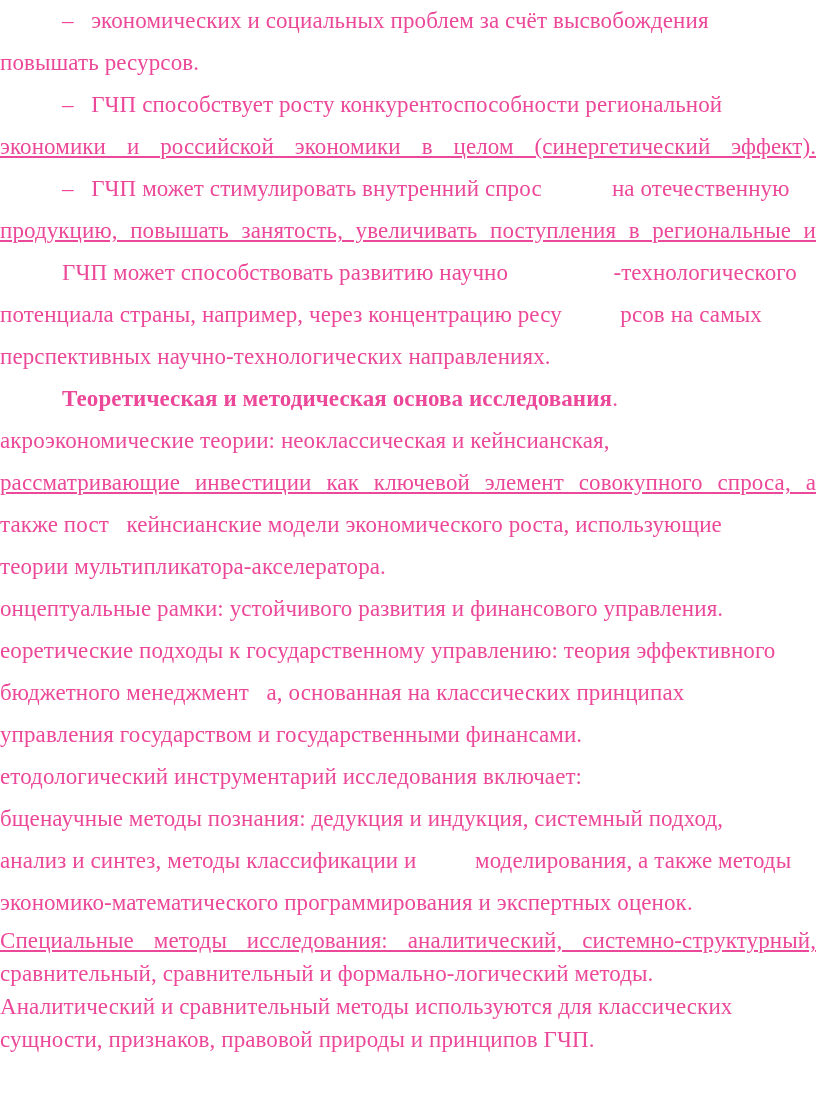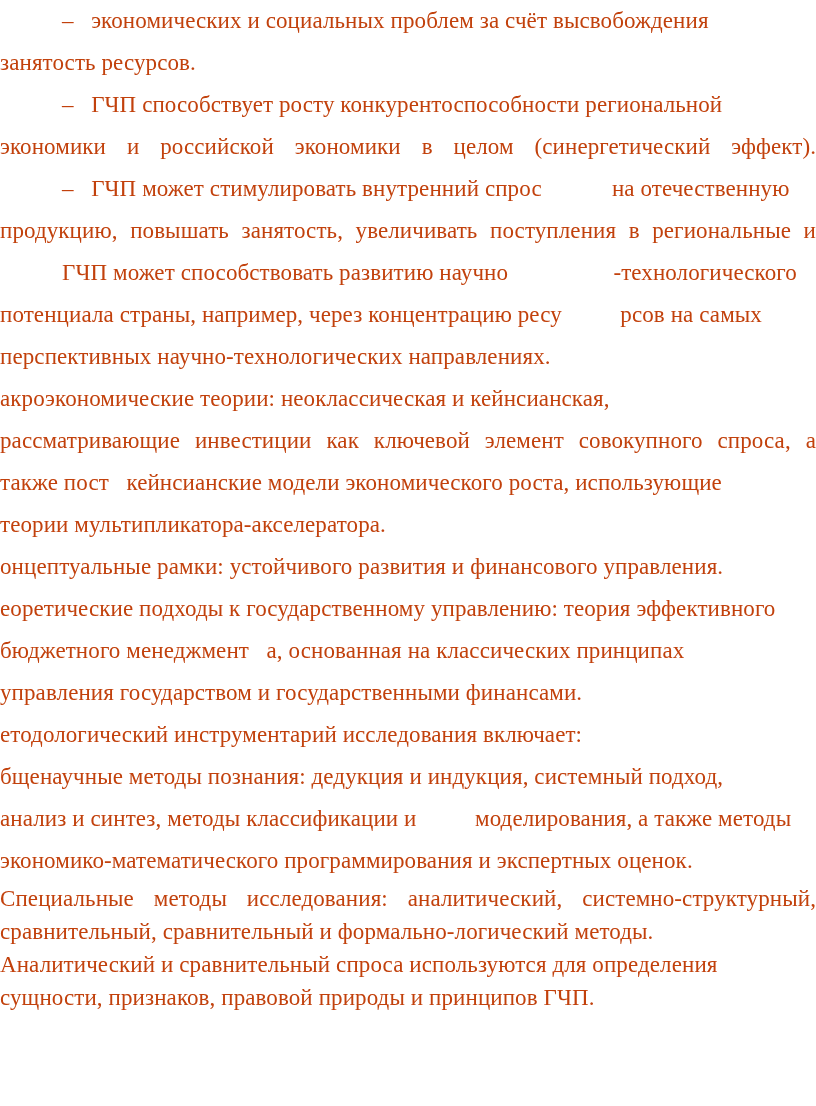--- a/index.html
+++ b/index.html
@@ -8,67 +8,69 @@
     background: #ffffff;
   }
   .page {
     position: relative;
     width: 816px;
     height: 1106px;
     background: #ffffff;
     overflow: hidden;
     font-family: "Liberation Serif", "DejaVu Serif", serif;
     font-size: 23px;
-    color: #c2410c;
+    color: #ec4899;
     -webkit-font-smoothing: antialiased;
   }
   .ln {
     line-height: 42px;
     height: 42px;
     white-space: pre;       
     letter-spacing: 0.1px;
   }
   .ind {
     padding-left: 62px;     
   }
   .just {
     white-space: normal;
     text-align: justify;
     text-align-last: justify; 
+    text-decoration: underline;
   }
   .tight {
     line-height: 33px;      
     height: 33px;
   }
   .hd {
     font-weight: bold;
   }
 </style>
 </head>
 <body>
 
 <div class="page">
   <div class="ln ind">–   экономических и социальных проблем за счёт высвобождения</div>
-  <div class="ln">занятость ресурсов.</div>
+  <div class="ln">повышать ресурсов.</div>
   <div class="ln ind">–   ГЧП способствует росту конкурентоспособности региональной</div>
   <div class="ln just">экономики и российской экономики в целом (синергетический эффект).</div>
   <div class="ln ind">–   ГЧП может стимулировать внутренний спрос            на отечественную</div>
   <div class="ln just">продукцию, повышать занятость, увеличивать поступления в региональные и</div>
   <div class="ln ind">ГЧП может способствовать развитию научно                  -технологического</div>
   <div class="ln">потенциала страны, например, через концентрацию ресу          рсов на самых</div>
   <div class="ln">перспективных научно-технологических направлениях.</div>
+  <div class="ln ind"><span class="hd">Теоретическая и методическая основа исследования</span><span>.</span></div>
   <div class="ln">акроэкономические теории: неоклассическая и кейнсианская,</div>
   <div class="ln just">рассматривающие инвестиции как ключевой элемент совокупного спроса, а</div>
   <div class="ln">также пост   кейнсианские модели экономического роста, использующие</div>
   <div class="ln">теории мультипликатора-акселератора.</div>
   <div class="ln">онцептуальные рамки: устойчивого развития и финансового управления.</div>
   <div class="ln">еоретические подходы к государственному управлению: теория эффективного</div>
   <div class="ln">бюджетного менеджмент   а, основанная на классических принципах</div>
   <div class="ln">управления государством и государственными финансами.</div>
   <div class="ln">етодологический инструментарий исследования включает:</div>
   <div class="ln">бщенаучные методы познания: дедукция и индукция, системный подход,</div>
   <div class="ln">анализ и синтез, методы классификации и          моделирования, а также методы</div>
   <div class="ln">экономико-математического программирования и экспертных оценок.</div>
   <div class="ln tight just">Специальные методы исследования: аналитический, системно-структурный,</div>
   <div class="ln tight">сравнительный, сравнительный и формально-логический методы.</div>
-  <div class="ln tight">Аналитический и сравнительный спроса используются для определения</div>
+  <div class="ln tight">Аналитический и сравнительный методы используются для классических</div>
   <div class="ln tight">сущности, признаков, правовой природы и принципов ГЧП.</div>
 </div>
 
 </body></html>

